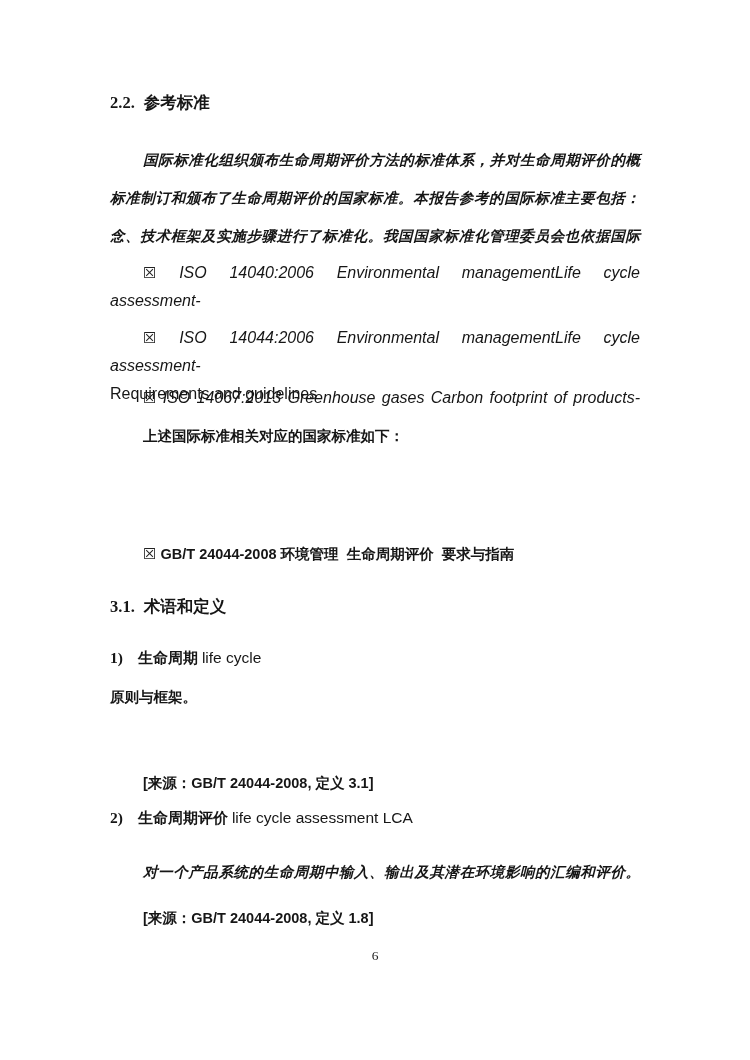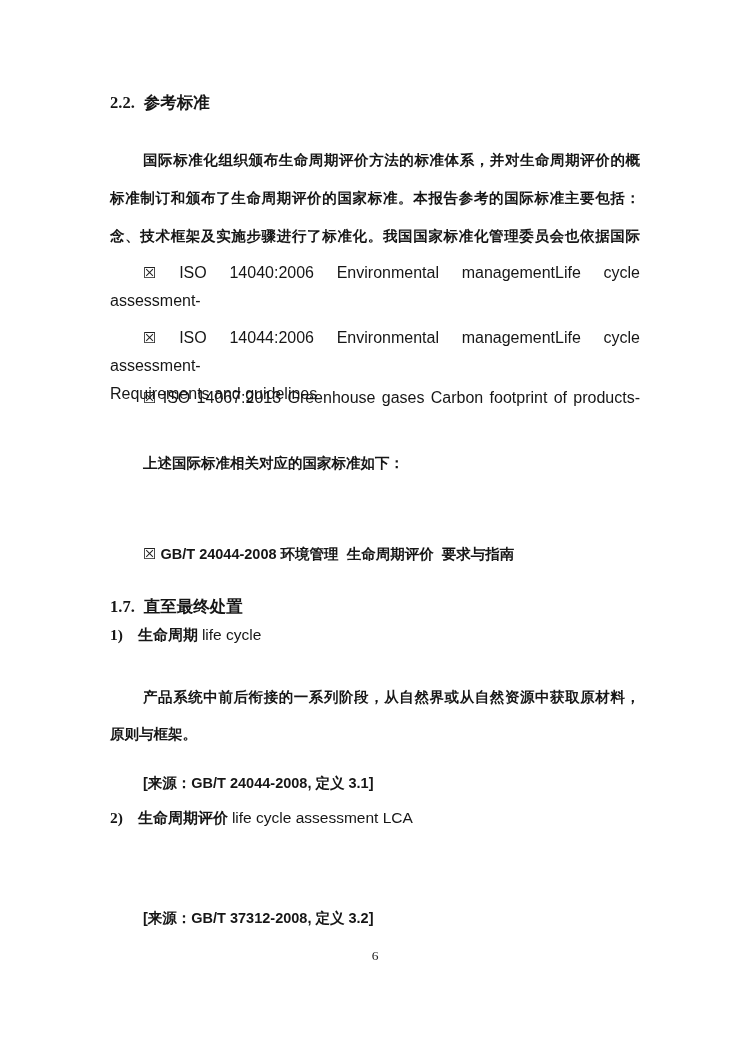--- a/index.html
+++ b/index.html
@@ -8,21 +8,21 @@
     width:750px; height:1060px;
     margin:0 auto;
     background:#ffffff;
     color:#161616;
     font-family:"Liberation Sans", sans-serif;
     overflow:hidden;
     padding-left:48px;
   }
   .blk { position:absolute; left:110px; width:530px; }
   .line { display:block; }
-  .jl { text-align:justify; text-align-last:justify; }
+  .jl { text-align:justify; text-align-last:justify;font-style:italic; }
   .ind { text-indent:33px; }
   .zh { font-weight:600; }
 
   
   .heading { white-space:nowrap; }
   .hnum {
     font-family:"Liberation Serif", serif;
     font-weight:700; font-size:16.5px; margin-right:9px;
   }
   .htitle { font-weight:700; font-size:16.5px; }
@@ -80,50 +80,52 @@
 
   <div class="blk iso" style="top:324px">
     <span class="line jl ind"><span class="bx">☒</span> <span>ISO 14044:2006 Environmental managementLife cycle assessment-</span></span>
     <span class="line">Requirements and guidelines</span>
   </div>
 
   <div class="blk iso" style="top:384px">
     <span class="line jl ind"><span class="bx">☒</span> <span>ISO 14067:2013 Greenhouse gases Carbon footprint of products-</span></span>
   </div>
 
-  <div class="blk zh single" style="top:451px">
+  <div class="blk zh single" style="top:424px">
     <span class="line ind">上述国际标准相关对应的国家标准如下：</span>
   </div>
 
 
   <div class="blk zh single" style="top:542px">
     <span class="line ind"><span class="bx">☒</span> <span class="pre">GB/T 24044-2008 环境管理  生命周期评价  要求与指南</span></span>
   </div>
 
   <div class="blk heading" style="top:596px">
-    <span class="hnum">1.7.</span><span class="htitle zh">直至最终处置</span>
+    <span class="hnum">3.1.</span><span class="htitle zh">术语和定义</span>
   </div>
 
-  <div class="blk term" style="top:626px">
+  <div class="blk term" style="top:649px">
     <span class="tnum">1)</span><span class="tzh">生命周期</span><span class="ten">life cycle</span>
   </div>
 
   <div class="blk zh para37" style="top:679px">
-    <span class="line jl ind">产品系统中前后衔接的一系列阶段，从自然界或从自然资源中获取原材料，</span>
     <span class="line">原则与框架。</span>
   </div>
 
   <div class="blk zh single" style="top:771px">
     <span class="line ind">[来源：GB/T 24044-2008, 定义 3.1]</span>
   </div>
 
   <div class="blk term" style="top:809px">
     <span class="tnum">2)</span><span class="tzh">生命周期评价</span><span class="ten">life cycle assessment LCA</span>
   </div>
 
+  <div class="blk zh para37" style="top:854px">
+    <span class="line jl ind">对一个产品系统的生命周期中输入、输出及其潜在环境影响的汇编和评价。</span>
+  </div>
 
   <div class="blk zh single" style="top:906px">
-    <span class="line ind">[来源：GB/T 37312-2008, 定义 3.2]</span>
+    <span class="line ind">[来源：GB/T 24044-2008, 定义 1.8]</span>
   </div>
 
   <div class="pagenum">6</div>
 
 </div>
 
 </body></html>

